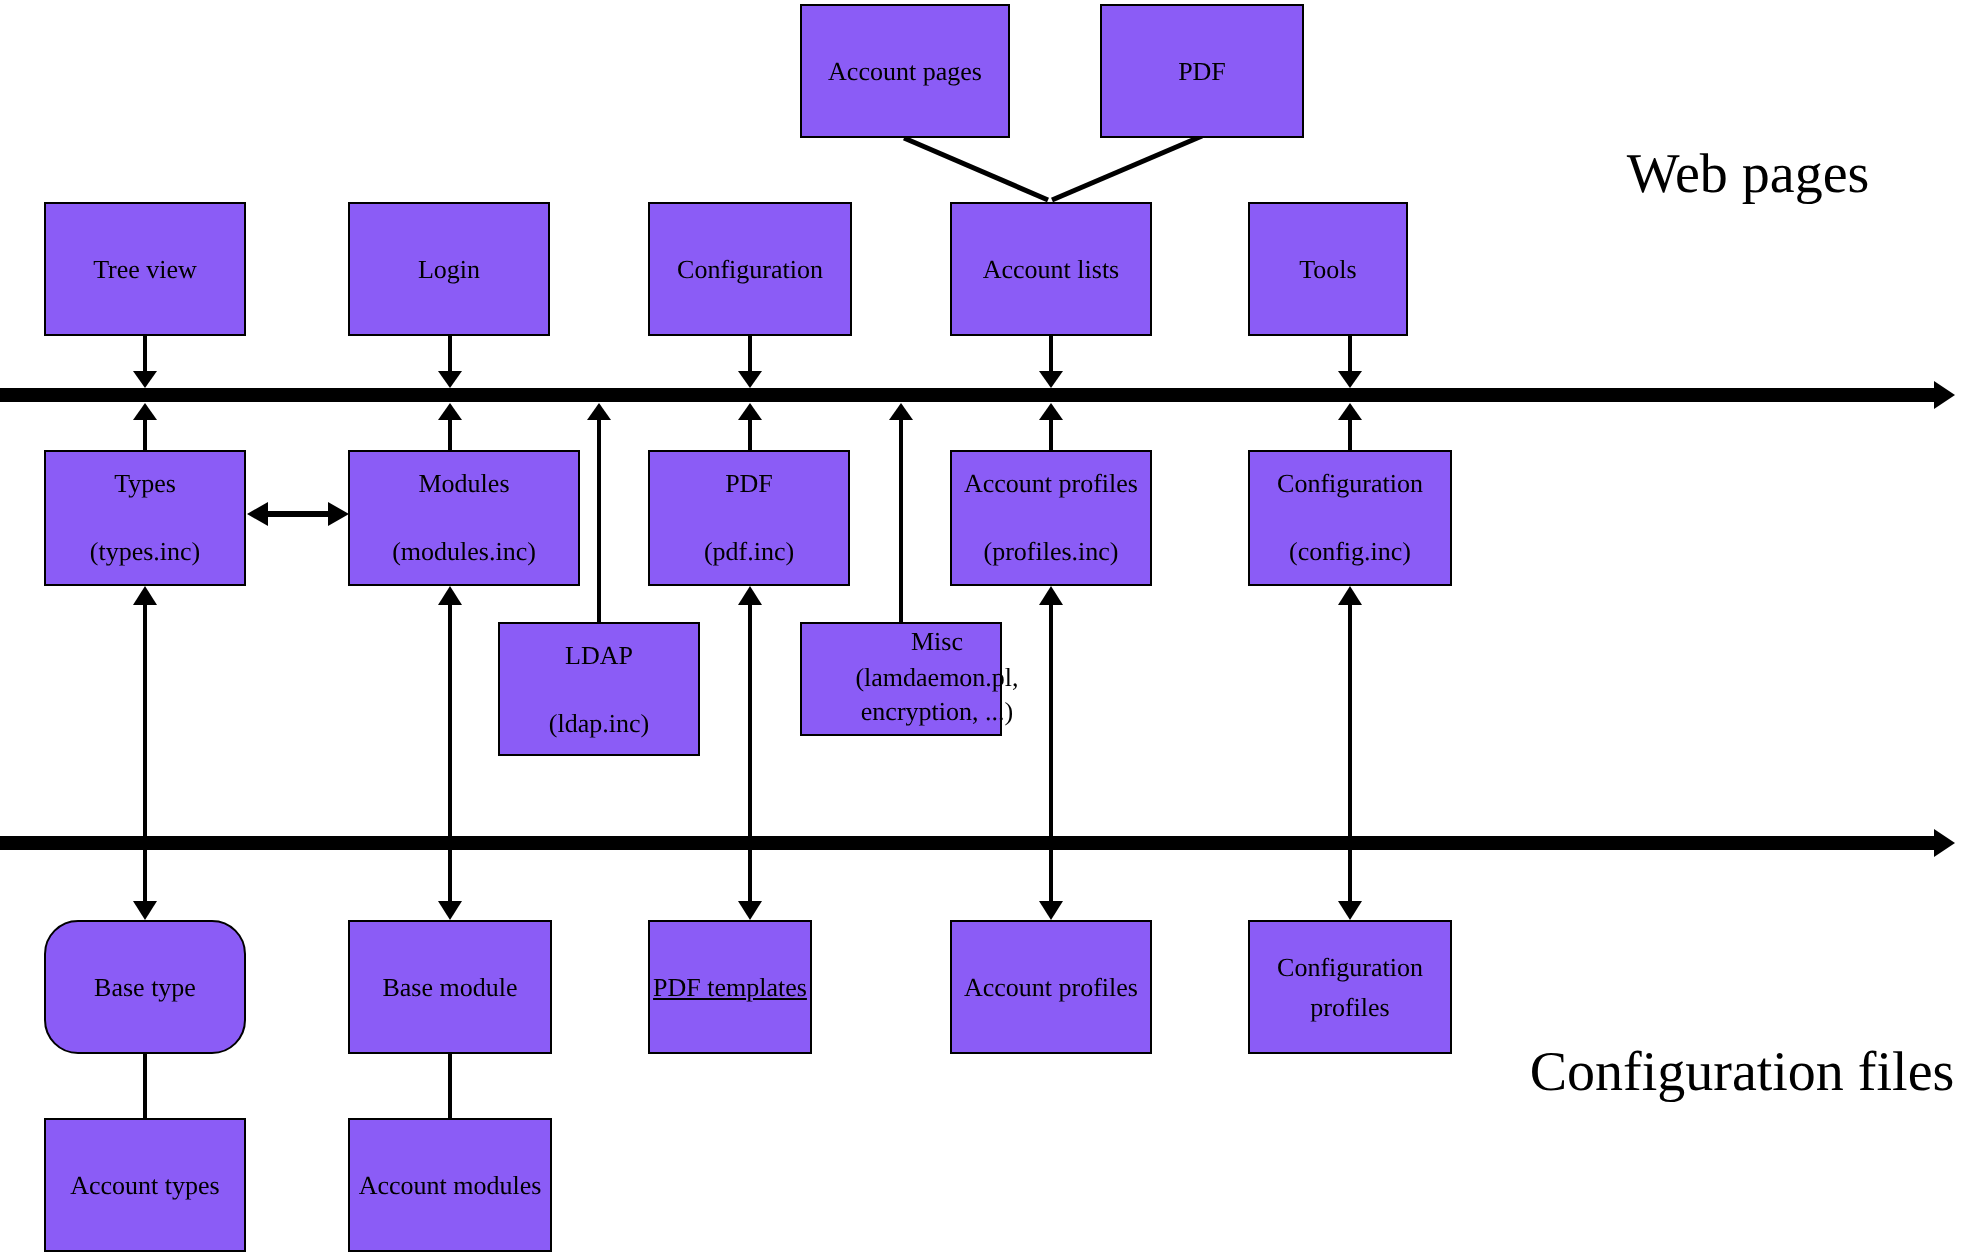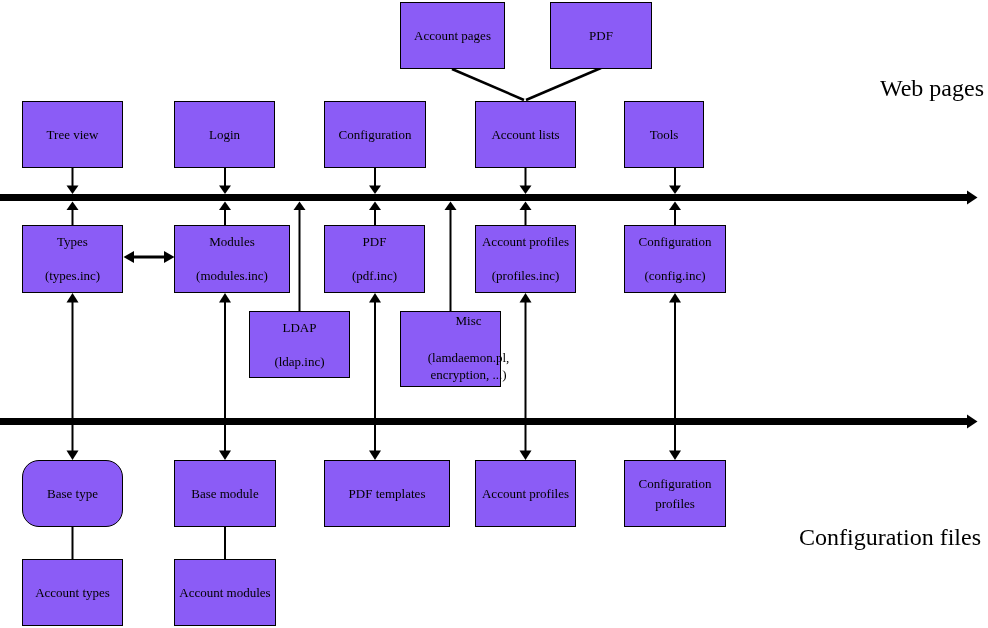--- a/index.html
+++ b/index.html
@@ -7,22 +7,22 @@
          font-family:"Liberation Serif","DejaVu Serif",serif;color:#000;}
   #connectors{position:absolute;left:0;top:0;}
   .box{position:absolute;box-sizing:border-box;background:#8b5cf6;border:1px solid #000;
        display:flex;flex-direction:column;align-items:center;justify-content:center;
        text-align:center;font-size:13px;z-index:2;}
   .box .l{line-height:34px;white-space:nowrap;}
   .box.tight .l{line-height:20px;}
   .box.misc-box{justify-content:space-between;padding:2px 0 3px 0;}
   .box.misc-box > .l{line-height:14px;}
   .box.misc-box .sub .l{line-height:17px;}
-  .slabel{position:absolute;font-size:24px;line-height:32px;white-space:nowrap;
-          text-align:right;z-index:1;}
+  .slabel{position:absolute;font-size:28px;line-height:32px;white-space:nowrap;
+          text-align:center;z-index:1;}
 </style>
 </head>
 <body>
 
 <div id="stage">
 
   <svg id="connectors" width="988" height="628" viewBox="0 0 988 628" fill="#000" stroke="none">
 
     <g>
       <rect x="0" y="194" width="969" height="7"></rect>
@@ -164,35 +164,35 @@
   </div>
   <div class="box" style="left:624px;top:225px;width:102px;height:68px;">
     <div class="l">Configuration</div>
     <div class="l">(config.inc)</div>
   </div>
 
   <div class="box" style="left:249px;top:311px;width:101px;height:67px;">
     <div class="l">LDAP</div>
     <div class="l">(ldap.inc)</div>
   </div>
-  <div class="box misc-box" style="left:400px;top:311px;width:101px;height:76px;padding-left:36px;">
+  <div class="box misc-box" style="left:400px;top:311px;width:101px;height:57px;padding-left:36px;">
     <div class="l">Misc</div>
     <div class="sub">
       <div class="l">(lamdaemon.pl,</div>
       <div class="l">encryption, ...)</div>
     </div>
   </div>
 
   <div class="box" style="left:22px;top:460px;width:101px;height:67px;border-radius:17px;">
     <div class="l">Base type</div>
   </div>
   <div class="box" style="left:174px;top:460px;width:102px;height:67px;">
     <div class="l">Base module</div>
   </div>
-  <div class="box" style="left:324px;top:460px;width:126px;height:67px;">
+  <div class="box" style="left:324px;top:460px;width:82px;height:67px;text-decoration:underline;">
     <div class="l">PDF templates</div>
   </div>
   <div class="box" style="left:475px;top:460px;width:101px;height:67px;">
     <div class="l">Account profiles</div>
   </div>
   <div class="box tight" style="left:624px;top:460px;width:102px;height:67px;">
     <div class="l">Configuration</div>
     <div class="l">profiles</div>
   </div>
 

